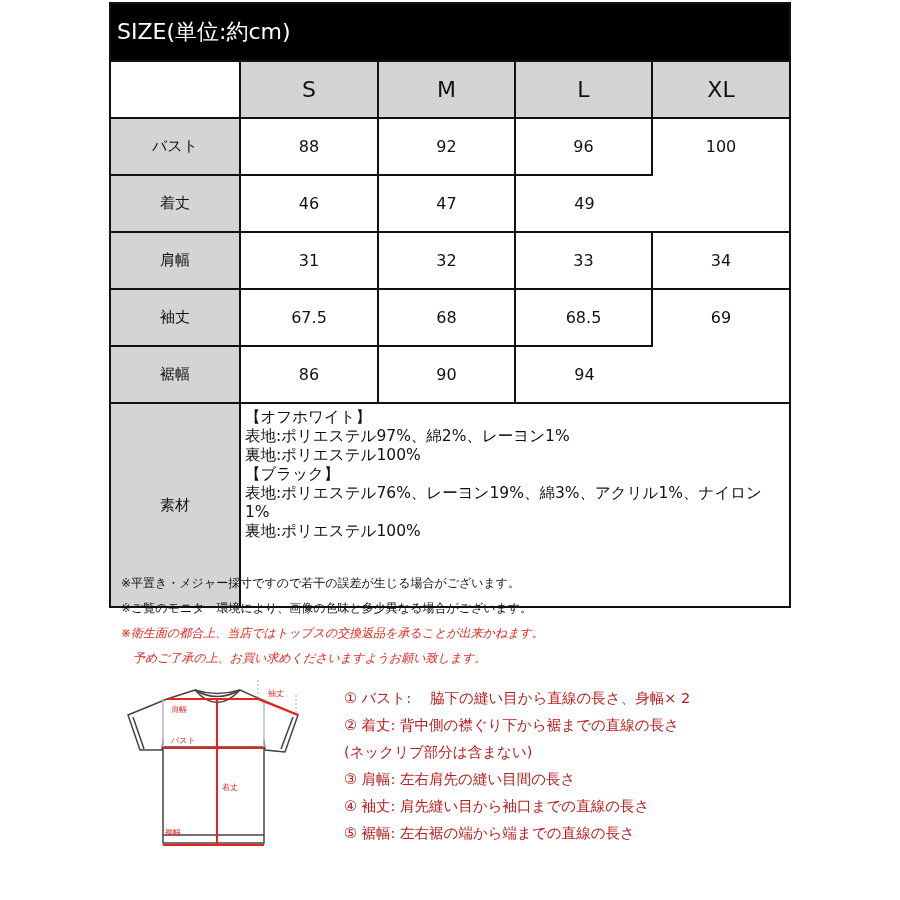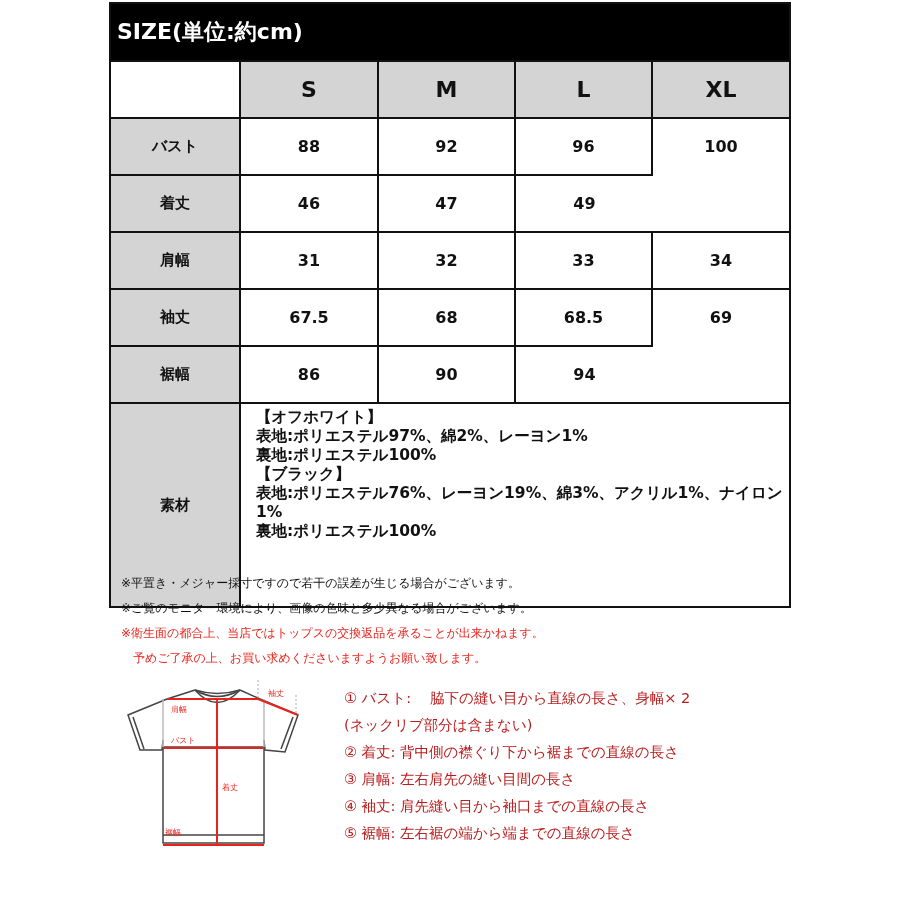--- a/index.html
+++ b/index.html
@@ -1,39 +1,39 @@
 <!DOCTYPE html>
 <html><head>
   <meta charset="utf-8">
   <style>
     html, body { margin:0; padding:0; background:#ffffff; }
     body { width:900px; height:900px; position:relative; overflow:hidden;
            font-family:"DejaVu Sans", "Liberation Sans", sans-serif; color:#111; }
 
     .size-table { position:absolute; left:109px; top:2px; width:682px; border:2px solid #111;
-                  box-sizing:border-box; background:#fff;font-weight:bold; }
+                  box-sizing:border-box; background:#fff; }
     .title-bar { height:56px; background:#000; color:#fff; font-size:22px; display:flex;
                  align-items:center; padding-left:6px; letter-spacing:0px;
                  font-family:"DejaVu Sans", sans-serif; }
     .grid { display:grid; grid-template-columns:130px 138px 137px 137px 136px; }
     .cell { border-right:2px solid #111; border-top:2px solid #111; display:flex;
             align-items:center; justify-content:center; box-sizing:border-box; height:57px; }
     .cell.last { border-right:none; }
     .cell.head { background:#d4d4d4; font-size:22px; }
     .cell.blank { background:#fff; }
     .cell.label { background:#d4d4d4; font-size:15px; }
     .cell.val { background:#fff; font-size:16px; }
     .material-row { display:grid; grid-template-columns:130px 548px; }
     .material-row .cell { height:204px; }
     .material-text { border-top:2px solid #111; font-size:15.5px; line-height:19px;
                      padding:4px 4px 0 4px; box-sizing:border-box; height:164px; }
-    .material-text div { white-space:normal;margin-left:11px; }
+    .material-text div { white-space:normal; }
 
     .notes { position:absolute; left:121px; top:571px; font-size:12px; line-height:25px; }
-    .notes .red { color:#e8231c; }
+    .notes .red { color:#e8231c;font-style:italic; }
     .notes .indent { padding-left:12px; }
 
     .diagram { position:absolute; left:115px; top:675px; width:200px; height:180px; }
 
     .legend { position:absolute; left:344px; top:685px; font-size:14.5px; line-height:27px; color:#b91c1c; }
   </style>
 </head>
 <body>
 
 <div class="size-table">
@@ -137,18 +137,18 @@
       <text x="56" y="68">バスト</text>
       <text x="107" y="115">着丈</text>
       <text x="153" y="21">袖丈</text>
       <text x="50" y="160">裾幅</text>
     </g>
   </svg>
 </div>
 
 <div class="legend">
   <div>① バスト:　 脇下の縫い目から直線の長さ、身幅× 2</div>
+  <div>② 着丈:  背中側の襟ぐり下から裾までの直線の長さ</div>
   <div>(ネックリブ部分は含まない)</div>
-  <div>② 着丈:  背中側の襟ぐり下から裾までの直線の長さ</div>
   <div>③ 肩幅:  左右肩先の縫い目間の長さ</div>
   <div>④ 袖丈:  肩先縫い目から袖口までの直線の長さ</div>
   <div>⑤ 裾幅:  左右裾の端から端までの直線の長さ</div>
 </div>
 
 </body></html>

